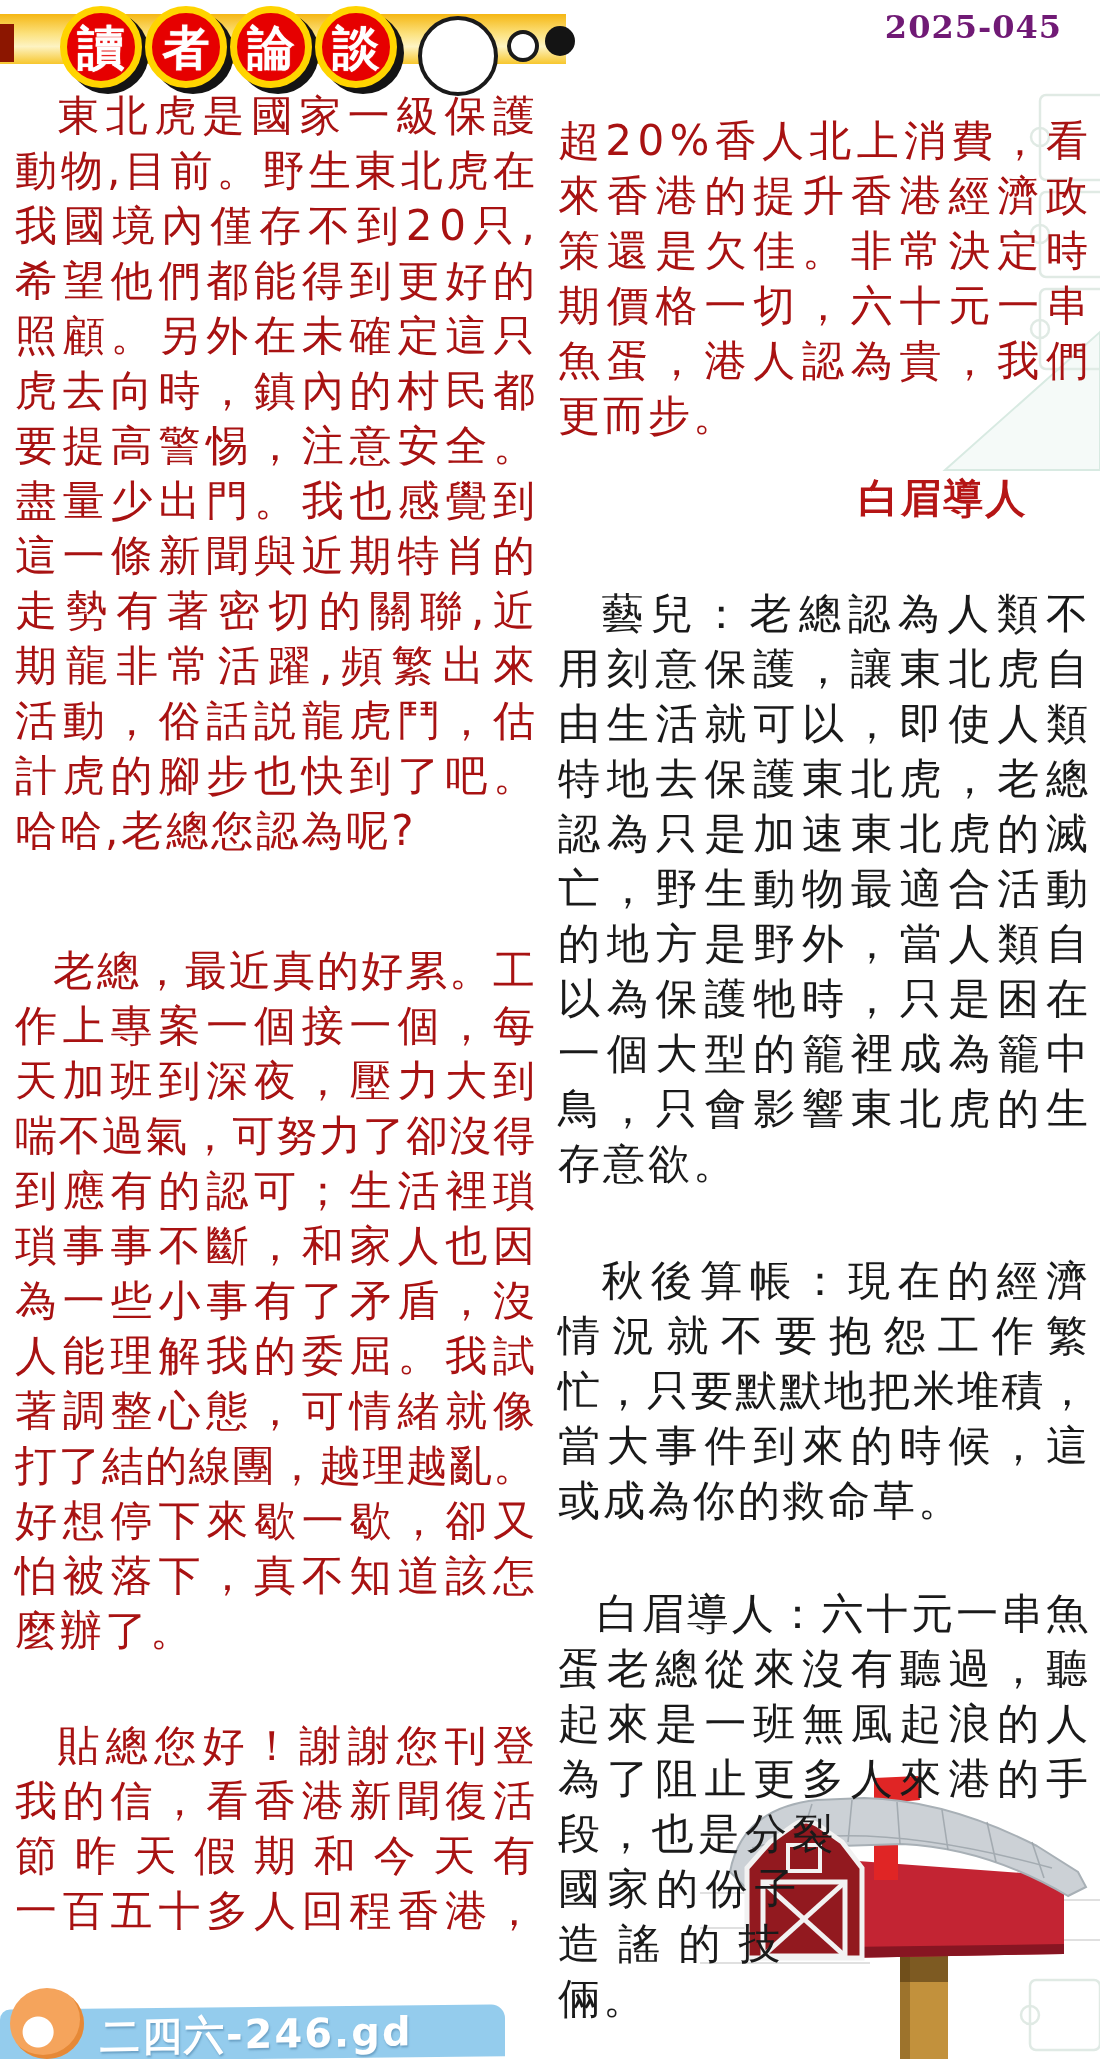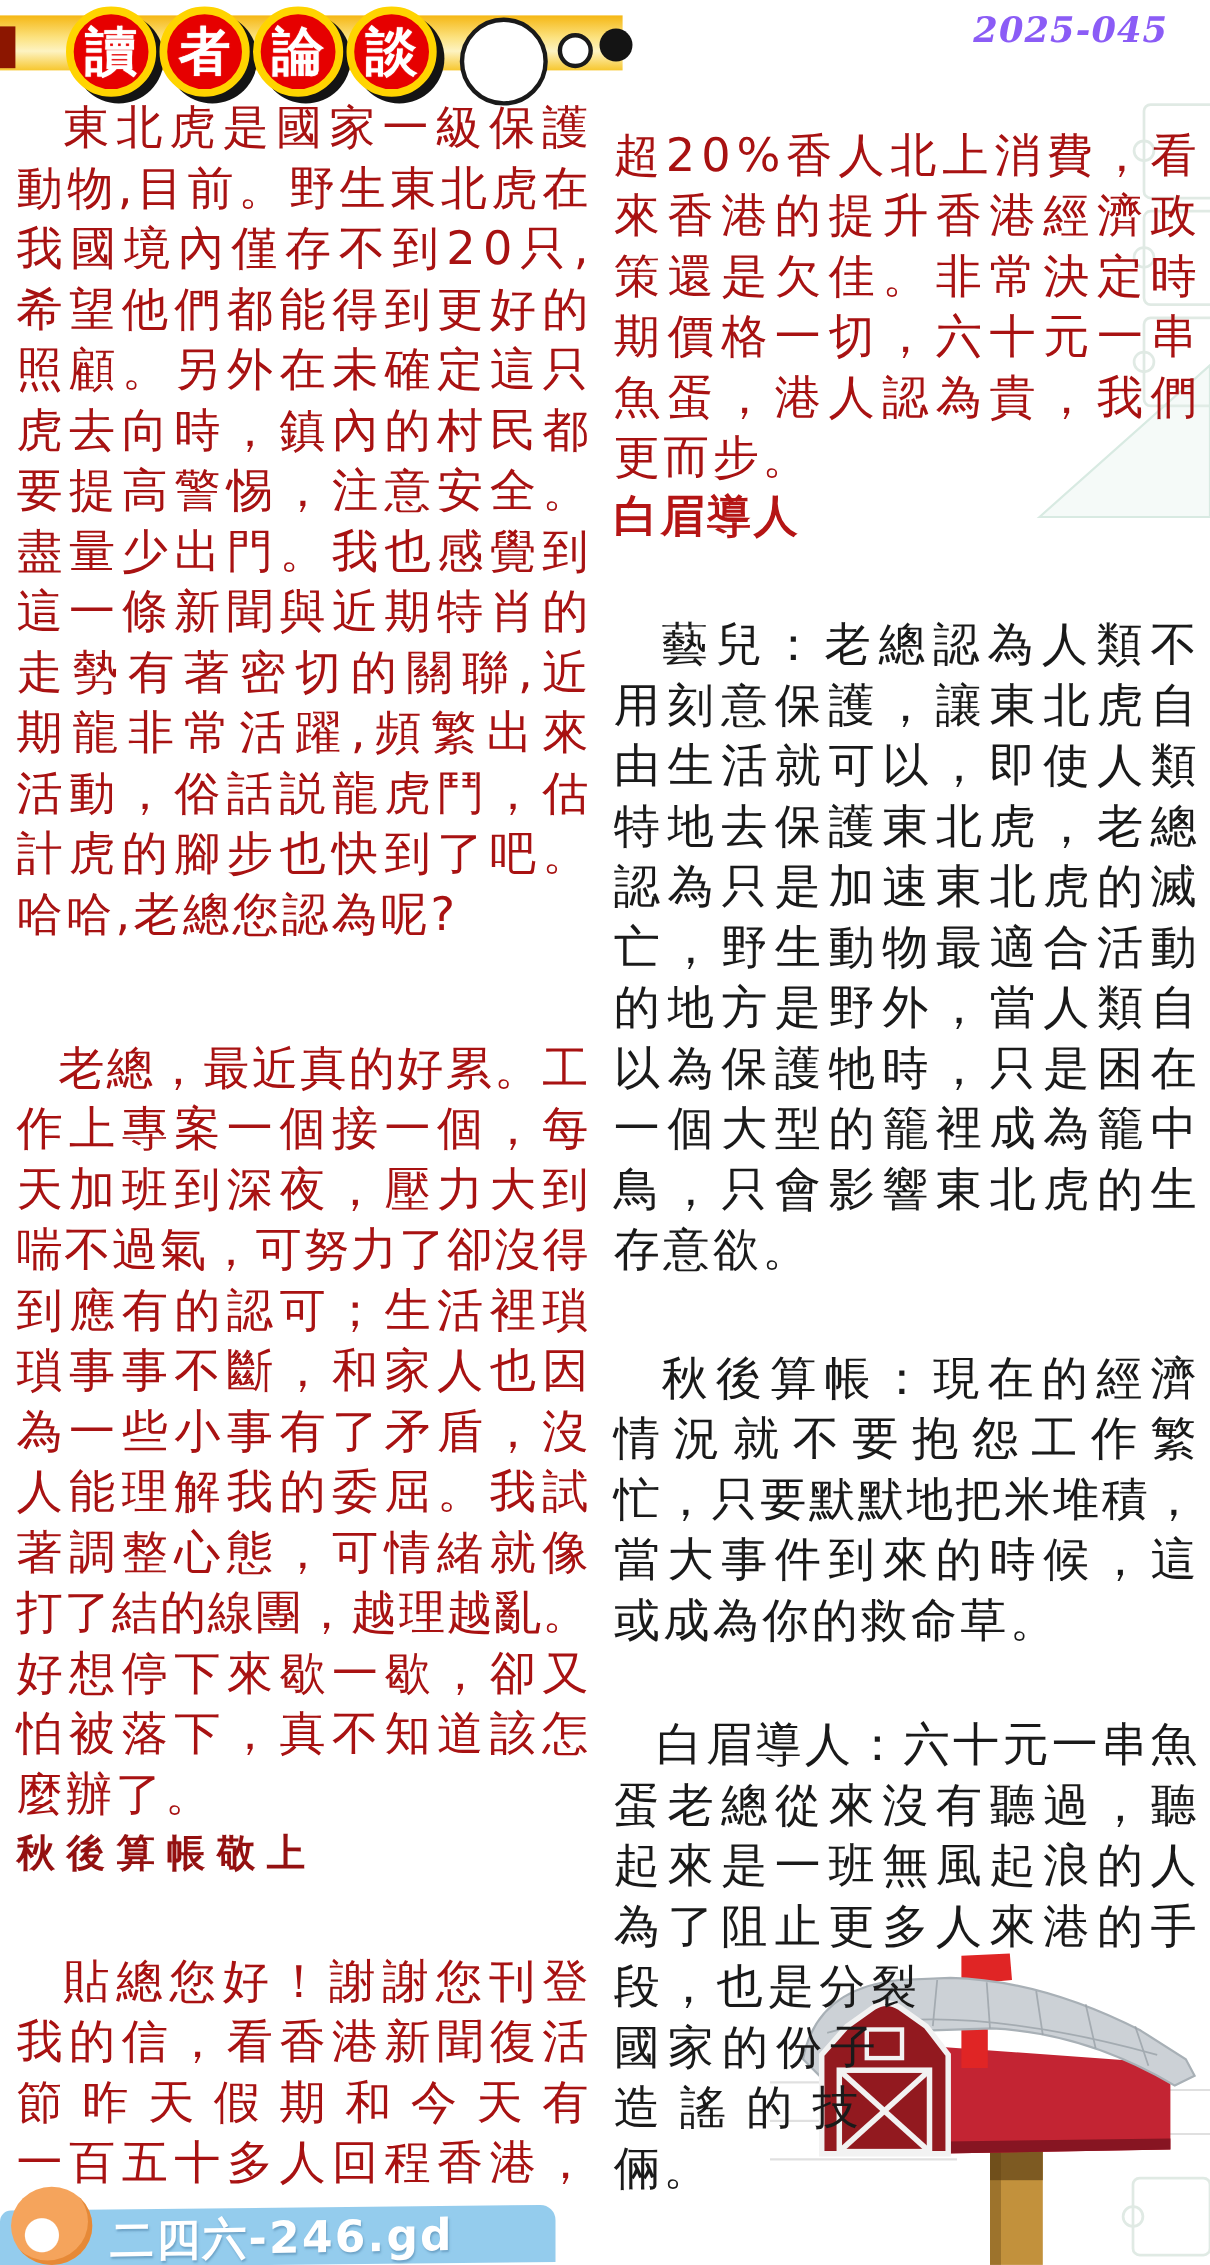--- a/index.html
+++ b/index.html
@@ -14,34 +14,34 @@
          background:#e60000;border:7px solid #ffd400;box-shadow:7px 6px 0 0 #141414;
          display:flex;align-items:center;justify-content:center;}
   .badge span{color:#ffffff;font-size:47px;font-weight:800;line-height:1;text-shadow:0 0 1px #fff;}
   .ring-big{position:absolute;left:418px;top:16px;width:72px;height:72px;border-radius:50%;
             border:4px solid #1a1a1a;background:#fff;}
   .ring-small{position:absolute;left:507px;top:30px;width:24px;height:24px;border-radius:50%;
             border:4px solid #1a1a1a;background:#fff;}
   .dot-filled{position:absolute;left:545px;top:26px;width:30px;height:30px;border-radius:50%;
             background:#141414;}
   .issue{position:absolute;right:38px;top:8px;font-family:"DejaVu Serif",serif;
-         font-size:32px;font-weight:600;letter-spacing:1px;color:#8b5cf6;font-style:italic;}
+         font-size:32px;font-weight:600;letter-spacing:1px;color:#701a75;}
   
   .col{position:absolute;top:88px;z-index:2;}
   #col-left{left:15px;width:520px;}
   #col-right{left:558px;width:530px;padding-top:25px;}
   .line{display:flex;justify-content:space-between;align-items:center;height:55px;
         font-size:42px;font-weight:500;white-space:nowrap;}
   .line.end{justify-content:flex-start;letter-spacing:3px;}
   .line span{display:inline-block;line-height:1;}
   .ind{width:36px;flex:0 0 36px;}
   .red{color:#a81212;}
   .blk{color:#1a1a1a;}
-  .sig{height:55px;line-height:55px;text-align:left;padding-right:45px;
-       font-size:35px;font-weight:600;color:#941111;letter-spacing:.3em;}
+  .sig{height:55px;line-height:55px;text-align:right;padding-right:45px;
+       font-size:35px;font-weight:600;color:#941111;letter-spacing:.3em;margin-top:28px;}
   .sig.big{font-size:40px;letter-spacing:.06em;color:#b51515;padding-right:60px;font-weight:700;}
   
   .wm-band{position:absolute;left:0;top:2007px;width:505px;height:52px;z-index:6;
            background:rgba(125,193,233,0.82);border-radius:10px 14px 0 0;transform:skewY(-0.6deg);}
   .wm-logo{position:absolute;left:10px;top:1988px;width:74px;height:71px;z-index:7;border-radius:50%;
            background:radial-gradient(circle at 38% 62%, #ffffff 0 15px, #f5a45c 16px 100%);
            box-shadow:inset -4px -4px 0 rgba(220,120,30,.6);}
   .wm-text{position:absolute;left:100px;top:2007px;z-index:7;color:#ffffff;font-size:40px;
            font-weight:800;letter-spacing:2px;text-shadow:1px 2px 2px rgba(60,110,150,.45);
            transform:skewY(-1deg);}
@@ -440,21 +440,20 @@
       <span>道</span>
       <span>該</span>
       <span>怎</span>
     </div>
     <div class="line red end">
       <span>麼</span>
       <span>辦</span>
       <span>了</span>
       <span>。</span>
     </div>
-    <div class="sig ">秋後算帳敬上</div>
     <div style="height: 60px;"></div>
     <div class="line red">
       <span class="ind"></span>
       <span>貼</span>
       <span>總</span>
       <span>您</span>
       <span>好</span>
       <span>！</span>
       <span>謝</span>
       <span>謝</span>

